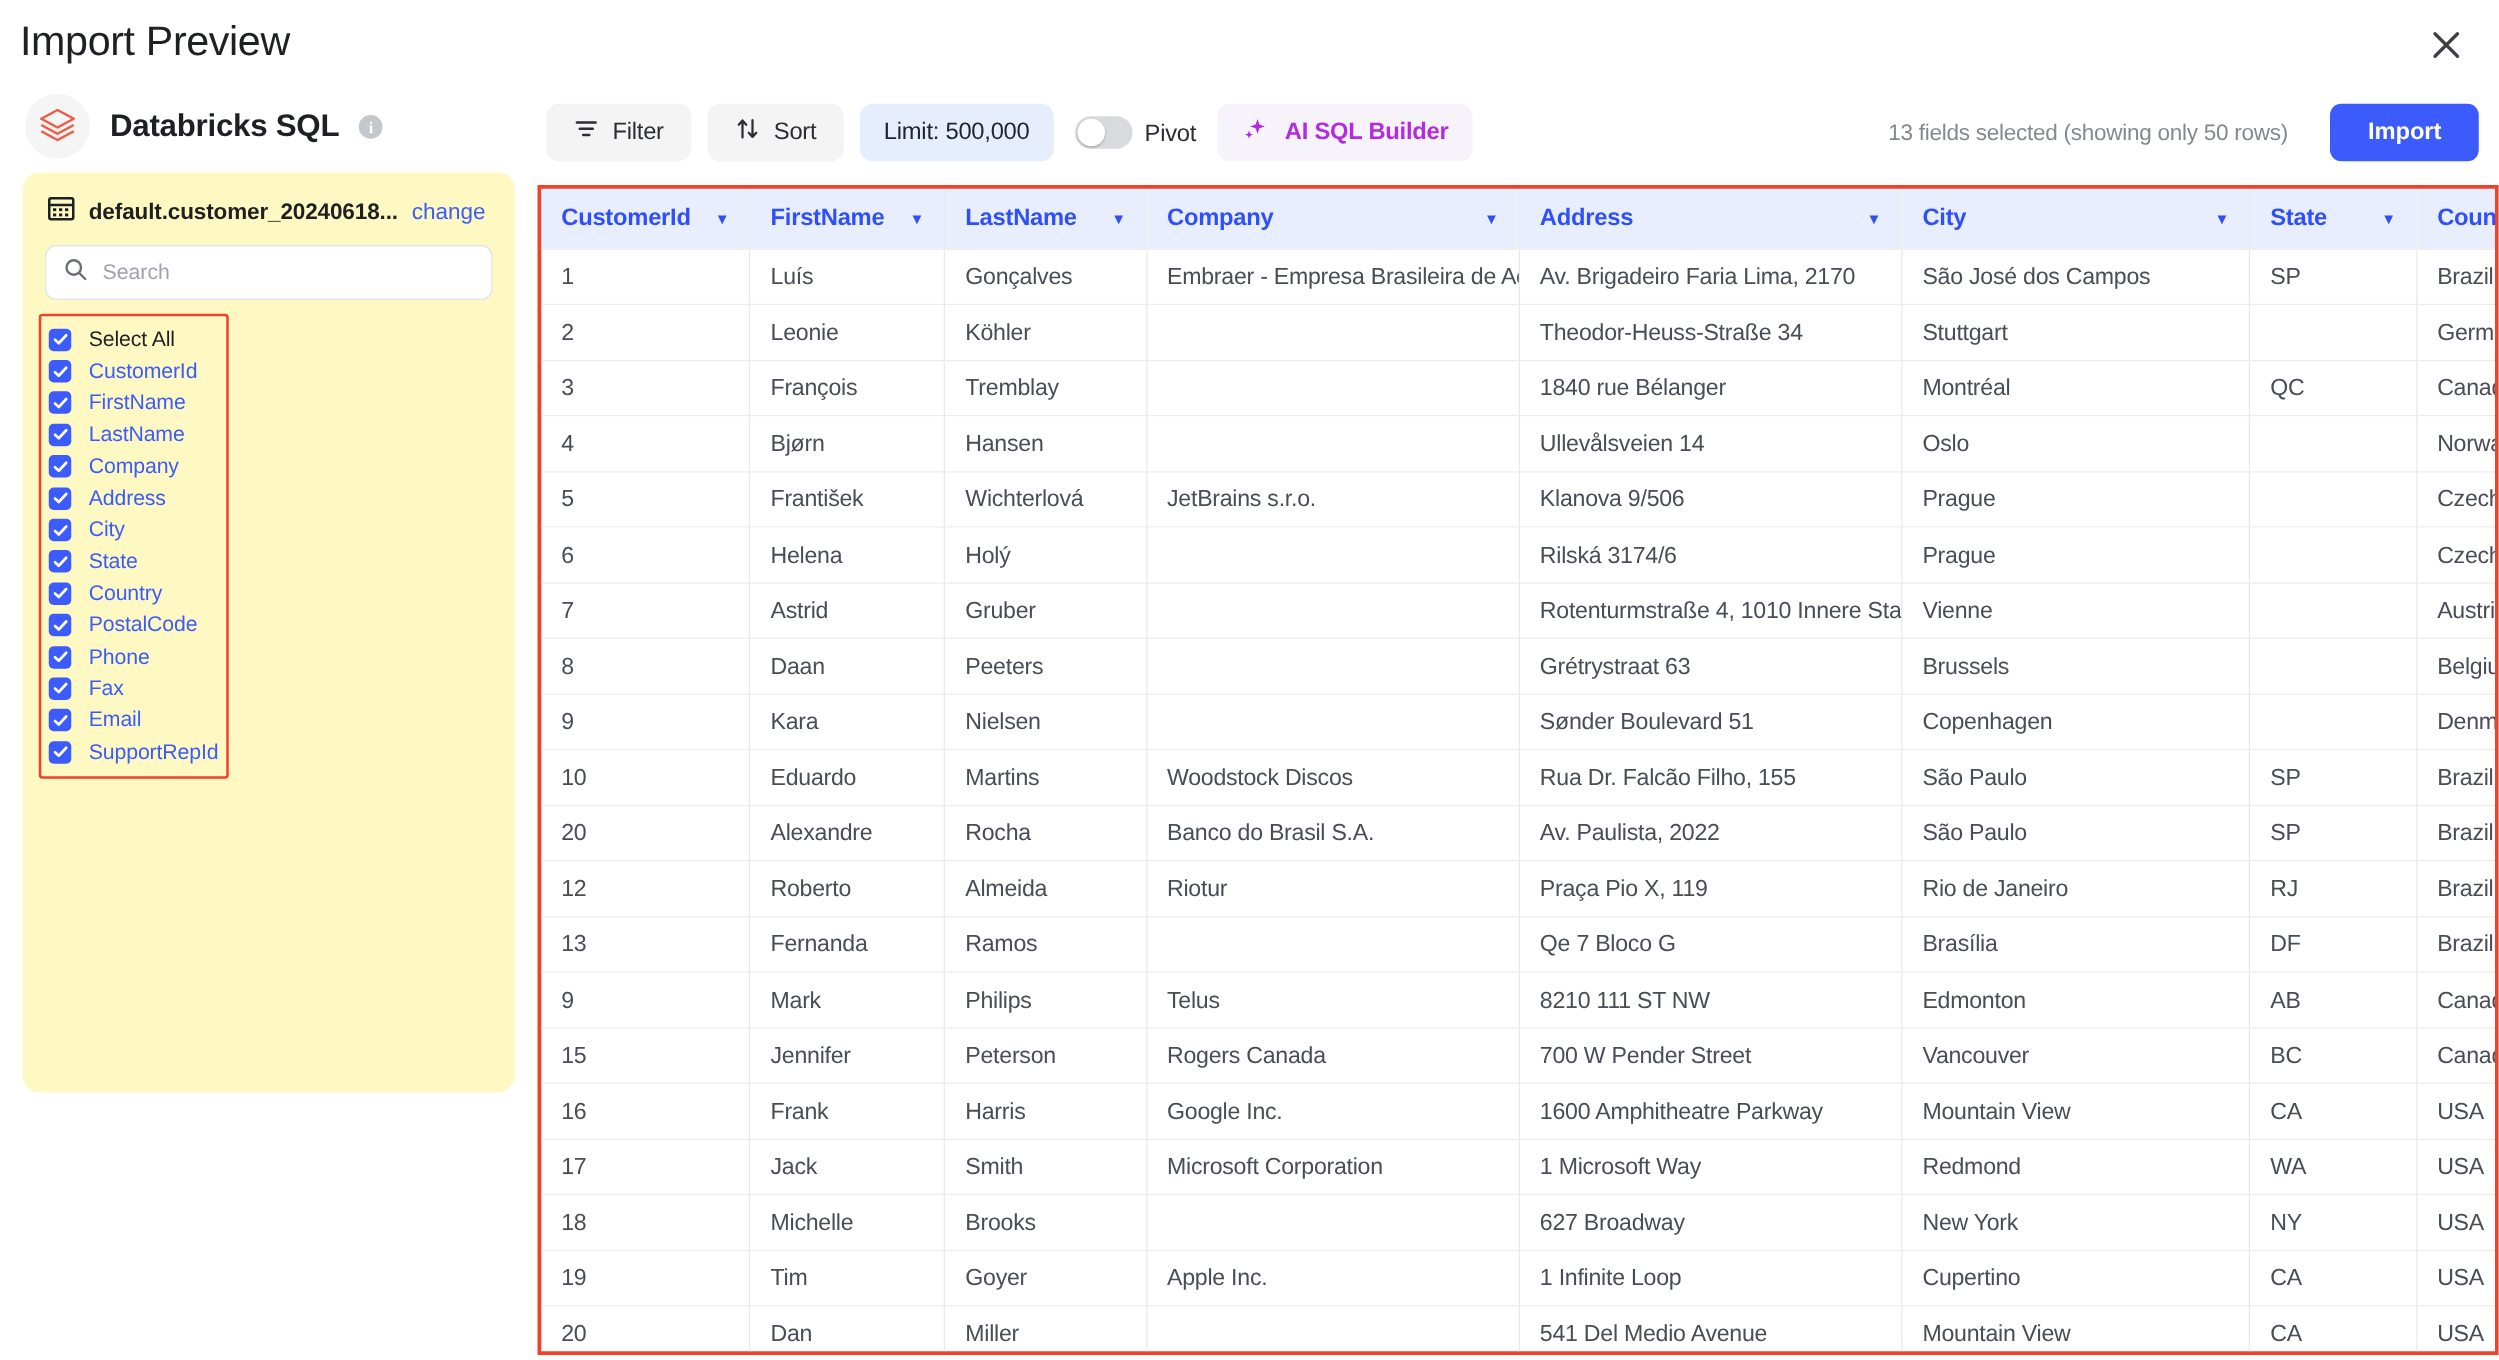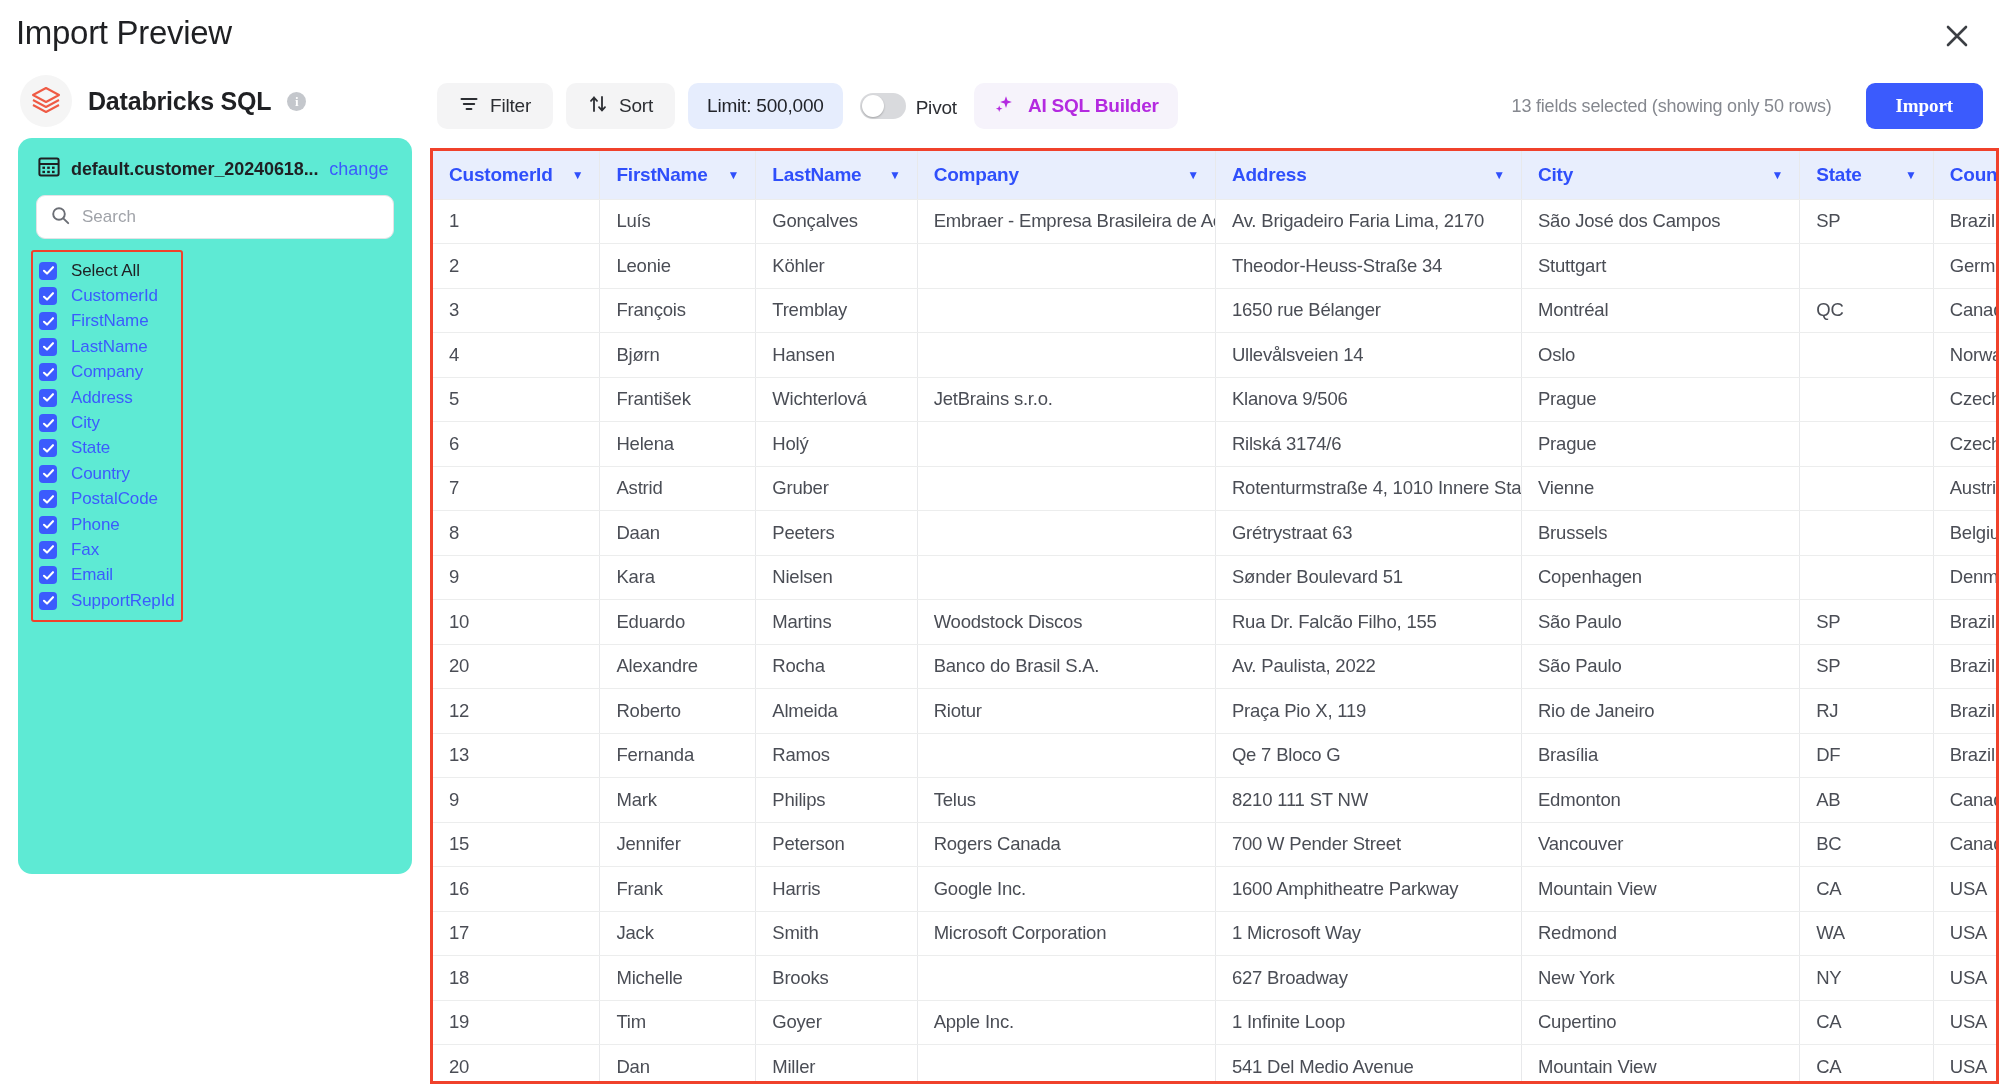--- a/index.html
+++ b/index.html
@@ -32,21 +32,21 @@
   }
   .source-name { font-size: 25px; font-weight: 700; color: #1f2023; letter-spacing: -0.2px; }
   .info-icon {
     width: 19px; height: 19px; border-radius: 50%; background: #c4c7cc;
     color: #fff; font-size: 13px; font-weight: 700; line-height: 19px; text-align: center;
     font-family: "Liberation Serif", serif;
   }
 
   .fields-card {
     position: absolute; left: 18px; top: 72px; width: 394px; height: 736px;
-    background: #5eead4; border-radius: 14px; padding: 18px 18px 0 18px;
+    background: #fef9c3; border-radius: 14px; padding: 18px 18px 0 18px;
   }
   .table-pill { display: flex; align-items: center; gap: 11px; padding: 0 2px 0 2px; }
   .table-pill .tbl-icon { flex: 0 0 auto; }
   .table-name { font-size: 18px; font-weight: 700; color: #1f2023; letter-spacing: -0.1px; white-space: nowrap; }
   .change-link { font-size: 18px; font-weight: 400; color: #3b5bfd; cursor: pointer; }
 
   .search-box {
     margin-top: 13px; height: 44px; background: #ffffff; border: 1px solid #e2e3e6;
     border-radius: 9px; display: flex; align-items: center; gap: 12px; padding: 0 14px;
   }
@@ -89,21 +89,21 @@
     position: absolute; left: 2px; top: 2px; width: 22px; height: 22px; border-radius: 50%; background: #fff;
     box-shadow: 0 1px 2px rgba(0,0,0,.25);
   }
   .pivot-label { font-size: 19px; color: #2c2e33; letter-spacing: -0.2px; }
 
   .tb-right { position: absolute; right: 0; top: 0; display: flex; align-items: center; gap: 34px; }
   .fields-status { font-size: 18px; color: #85888f; letter-spacing: -0.2px; white-space: nowrap; }
   .import-btn {
     height: 46px; background: #3b5bfd; color: #fff; border: none; border-radius: 9px;
     padding: 0 30px; font-size: 19px; font-weight: 700; cursor: pointer;
-    font-family: Liberation Serif, serif; letter-spacing: -0.1px;
+    font-family: Liberation Sans, sans-serif; letter-spacing: -0.1px;
   }
 
   
   .grid-frame {
     position: absolute; left: 430px; top: 148px; width: 1569px; height: 936px;
     border: 3px solid #f0412b; overflow: hidden; background: #fff;
   }
   .grid-scroll { position: absolute; inset: 0; overflow: hidden; }
   table.grid { border-collapse: collapse; table-layout: fixed; width: 1690px; }
   table.grid th, table.grid td {
@@ -423,21 +423,21 @@
               <td class="c-address">Theodor-Heuss-Straße 34</td>
               <td class="c-city">Stuttgart</td>
               <td class="c-state"></td>
               <td class="c-country">Germany</td>
             </tr>
             <tr>
               <td class="c-id">3</td>
               <td class="c-first">François</td>
               <td class="c-last">Tremblay</td>
               <td class="c-company"></td>
-              <td class="c-address">1650 rue Bélanger</td>
+              <td class="c-address">1840 rue Bélanger</td>
               <td class="c-city">Montréal</td>
               <td class="c-state">QC</td>
               <td class="c-country">Canada</td>
             </tr>
             <tr>
               <td class="c-id">4</td>
               <td class="c-first">Bjørn</td>
               <td class="c-last">Hansen</td>
               <td class="c-company"></td>
               <td class="c-address">Ullevålsveien 14</td>

